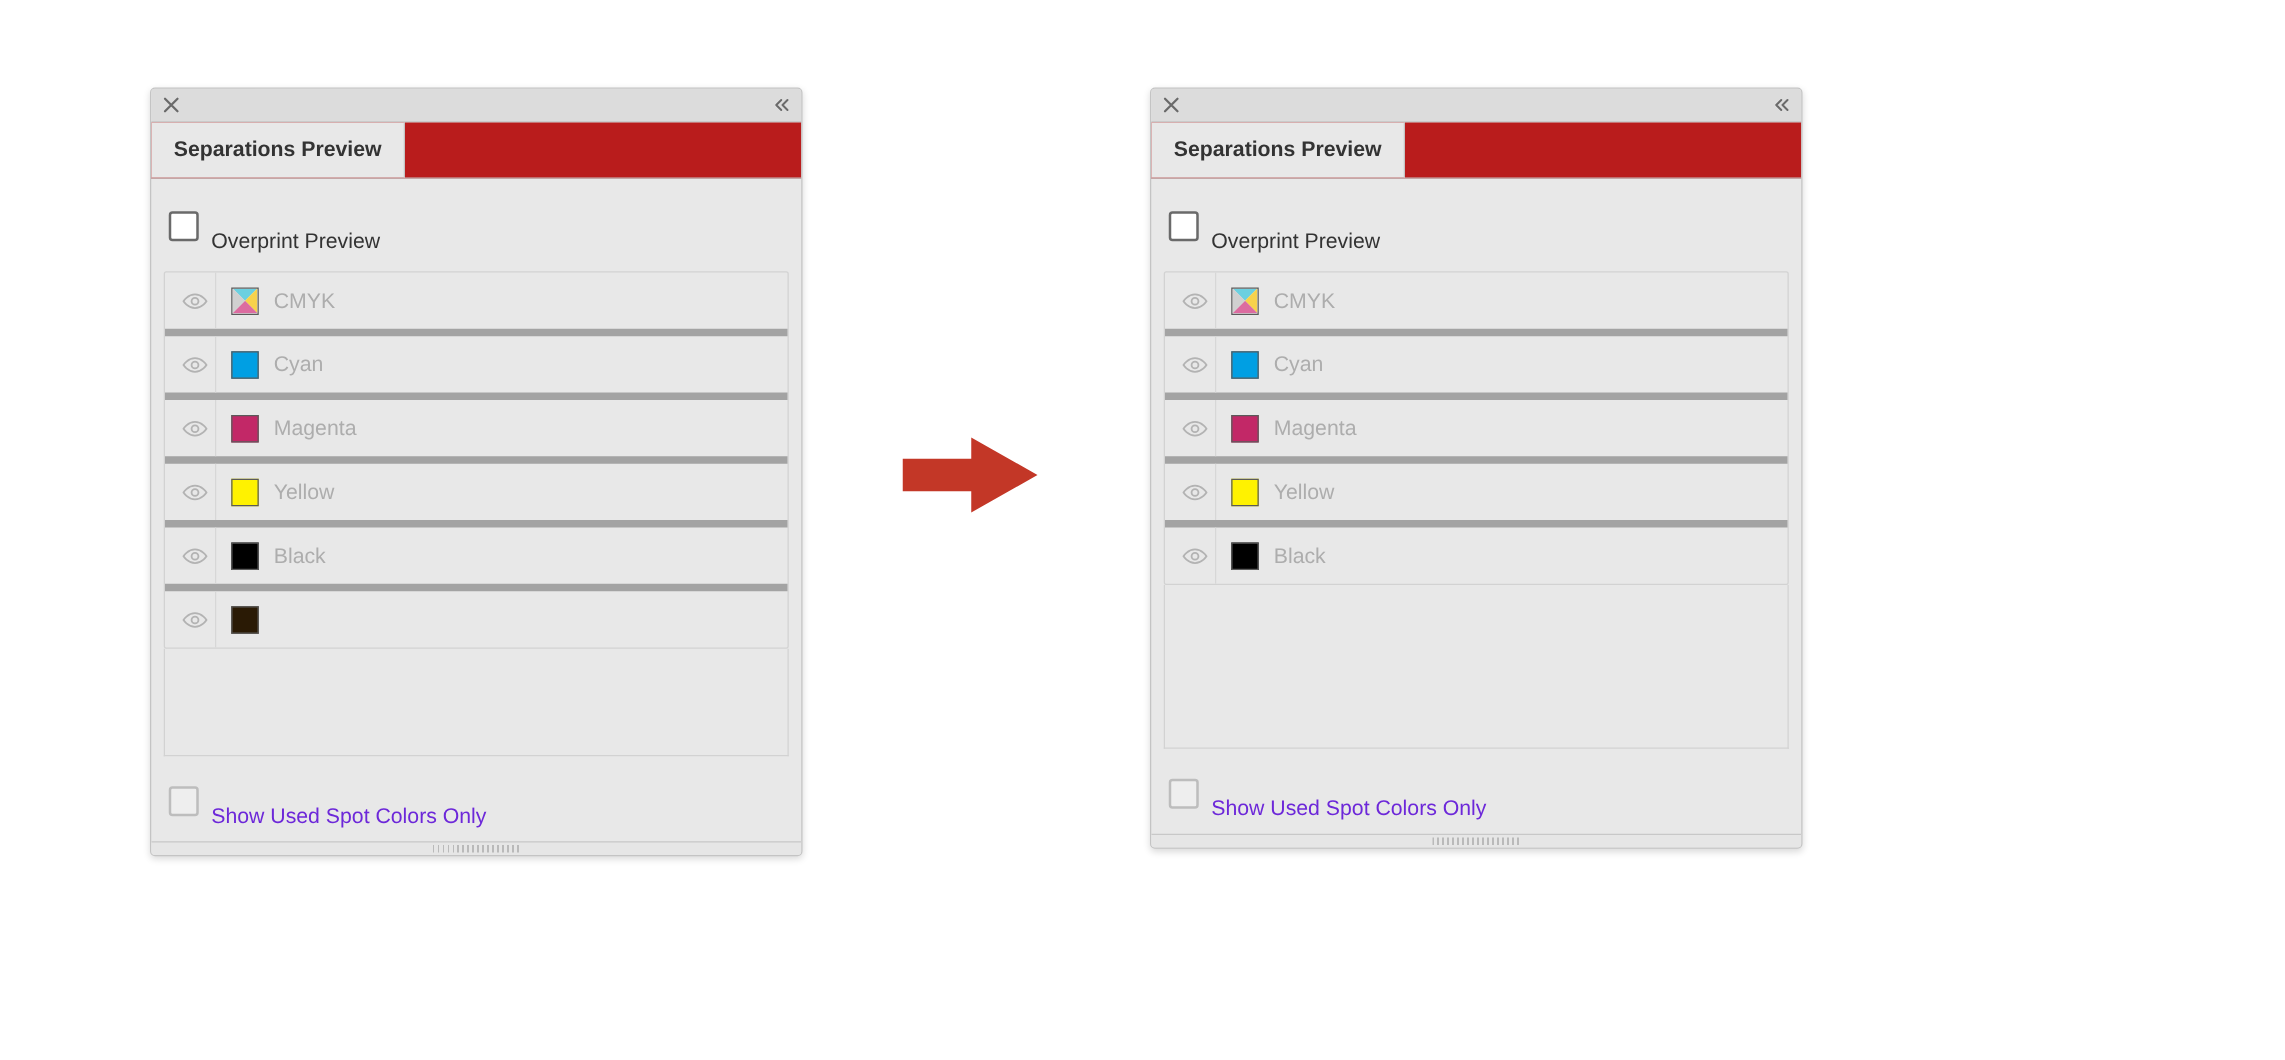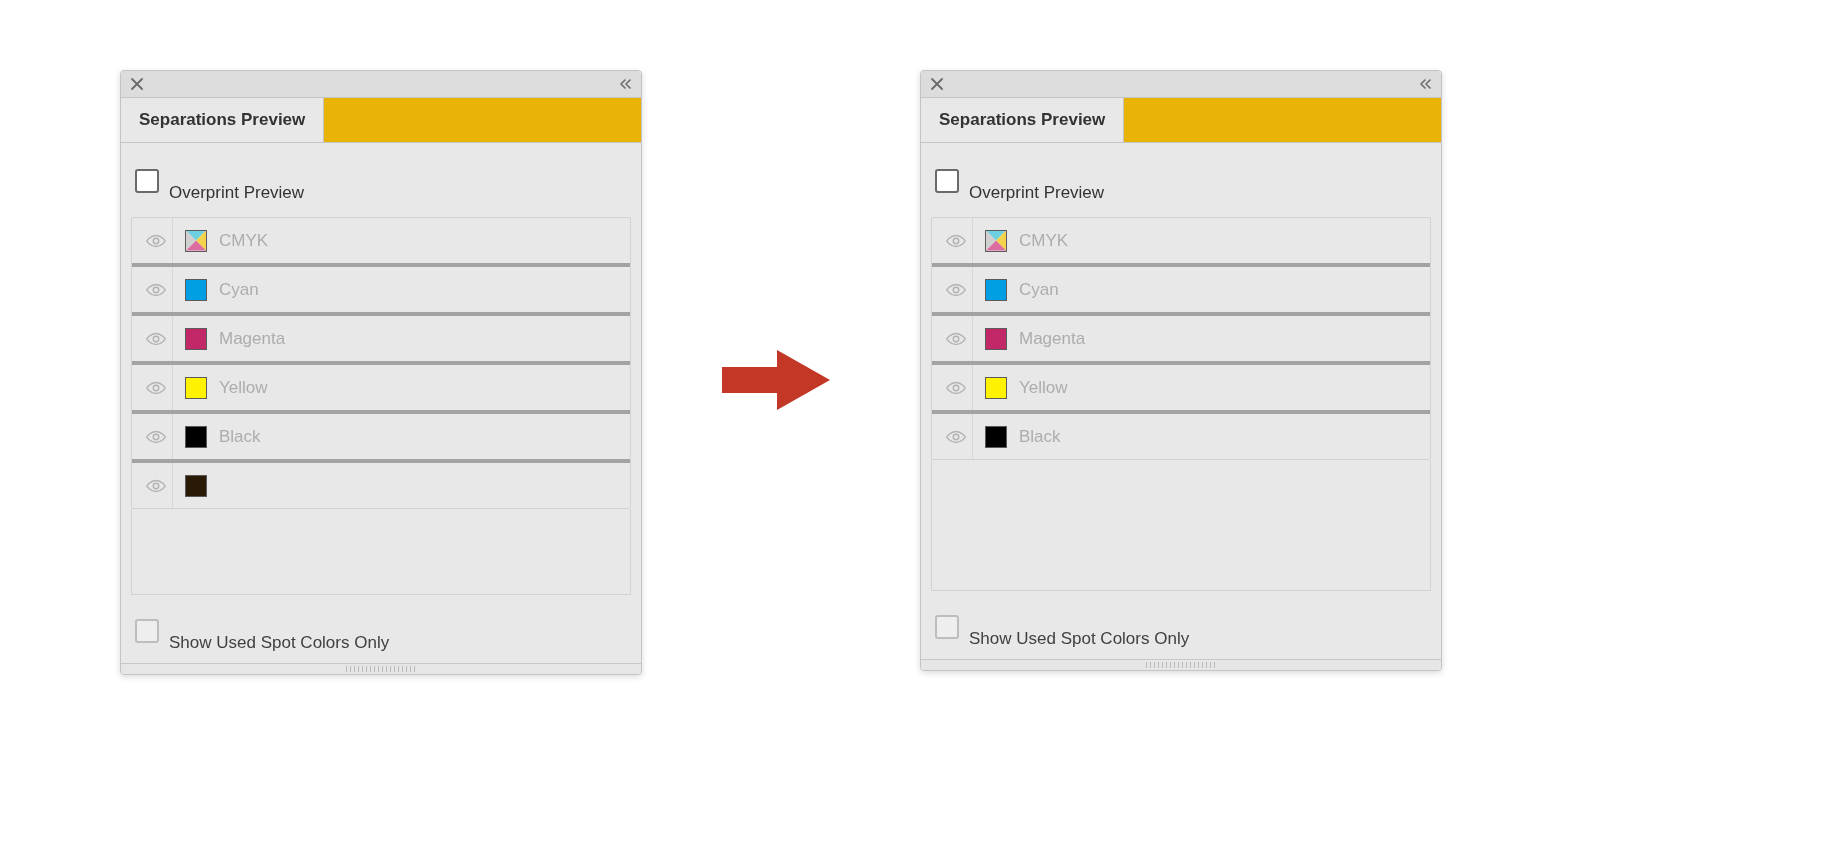--- a/index.html
+++ b/index.html
@@ -43,21 +43,21 @@
     color: #6a6a6a;
     display: flex;
     align-items: center;
     justify-content: center;
   }
   .close-x svg, .chevrons svg { width: 14px; height: 14px; }
 
   
   .tabstrip {
     height: 44px;
-    background: #eab308;
+    background: #b91c1c;
     display: flex;
     align-items: stretch;
     border-bottom: 1px solid #c4c4c4;
   }
   .tab {
     background: #e8e8e8;
     border-right: 1px solid #c4c4c4;
     padding: 0 18px;
     display: flex;
     align-items: center;
@@ -88,33 +88,33 @@
   }
   .chk.disabled {
     border-color: #bdbdbd;
     background: #eee;
   }
   .lbl {
     font-size: 17px;
     color: #333;
     margin-top: 24px;
   }
-  .lbl.disabled { color: #404040; }
+  .lbl.disabled { color: #6d28d9; }
 
   
   .listbox {
     border: 1px solid #d2d2d2;
     border-radius: 2px;
     margin-bottom: 0;
   }
   .listrow {
     display: flex;
     align-items: center;
     height: 45px;
-    border-bottom: 4px solid #a3a3a3;
+    border-bottom: 6px solid #a3a3a3;
     padding: 0 8px;
     gap: 12px;
     color: #adadad;
     font-size: 17px;
   }
   .listrow:last-child { border-bottom: none; }
   .eye-cell {
     width: 32px;
     display: flex;
     align-items: center;

